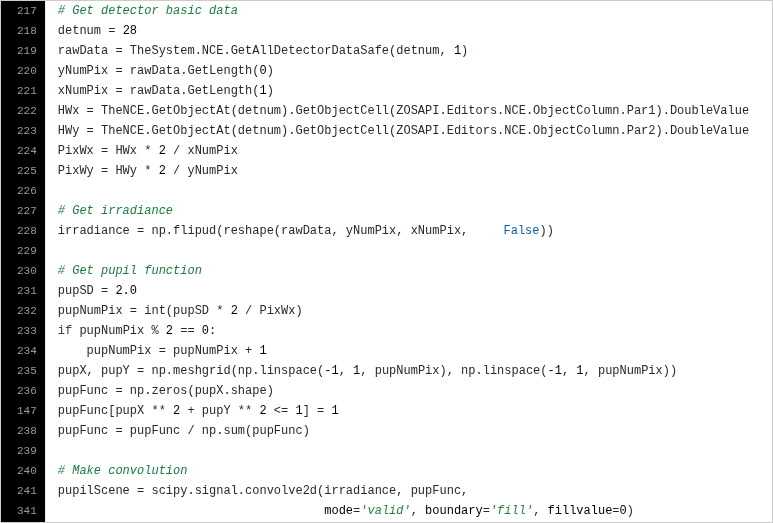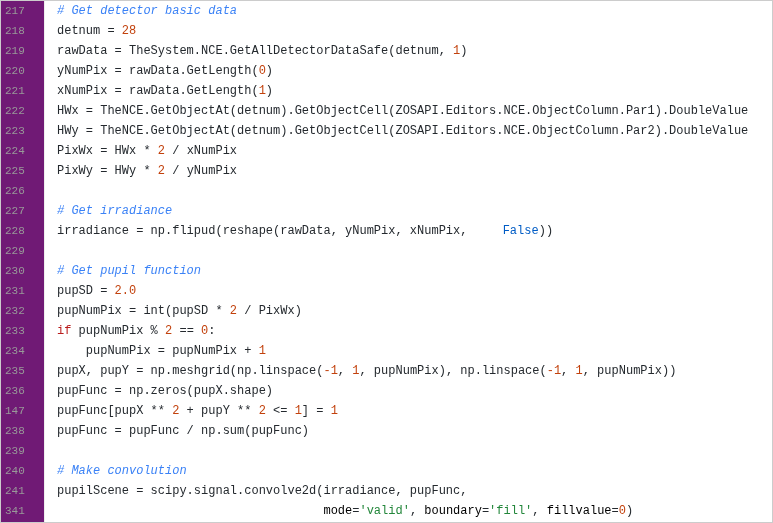--- a/index.html
+++ b/index.html
@@ -1,26 +1,26 @@
 <!DOCTYPE html>
 <html><head>
 <meta charset="utf-8">
 <style>
 * { margin:0; padding:0; box-sizing:border-box; }
 body { font-family:"SFMono-Regular",Consolas,"Liberation Mono",Menlo,monospace; font-size:12px; background:#fff; width:773px; height:523px; overflow:hidden; border:1px solid #ccc; }
 .viewer { display:flex; width:100%; height:100%; }
-.gutter { background:#701a75; color:#999; text-align:left; padding:0 8px 0 4px; user-select:none; min-width:44px; border-right:1px solid #eee; }
+.gutter { background:#000000; color:#999; text-align:left; padding:0 8px 0 16px; user-select:none; min-width:44px; border-right:1px solid #eee; }
 .gutter div { height:20px; line-height:20px; font-size:11px; }
 .code { flex:1; padding:0 0 0 12px; white-space:pre; line-height:20px; color:#24292e; overflow:hidden; }
 .code div { height:20px; }
-.c{color:#3b82f6; font-style:italic;}
-.k{color:#b91c1c;}
-.n{color:#c2410c;}
+.c{color:#15803d; font-style:italic;}
+.k{color:#404040;}
+.n{color:#000000;}
 .b{color:#005cc5;margin-left:28px;}
-.s{color:#22863a;}
+.s{color:#22863a;font-style:italic;}
 .kw{color:#000000;}
 </style>
 </head>
 <body>
 
 <div class="viewer">
   <div class="gutter" id="gutter">
       <div>217</div>
       <div>218</div>
       <div>219</div>

